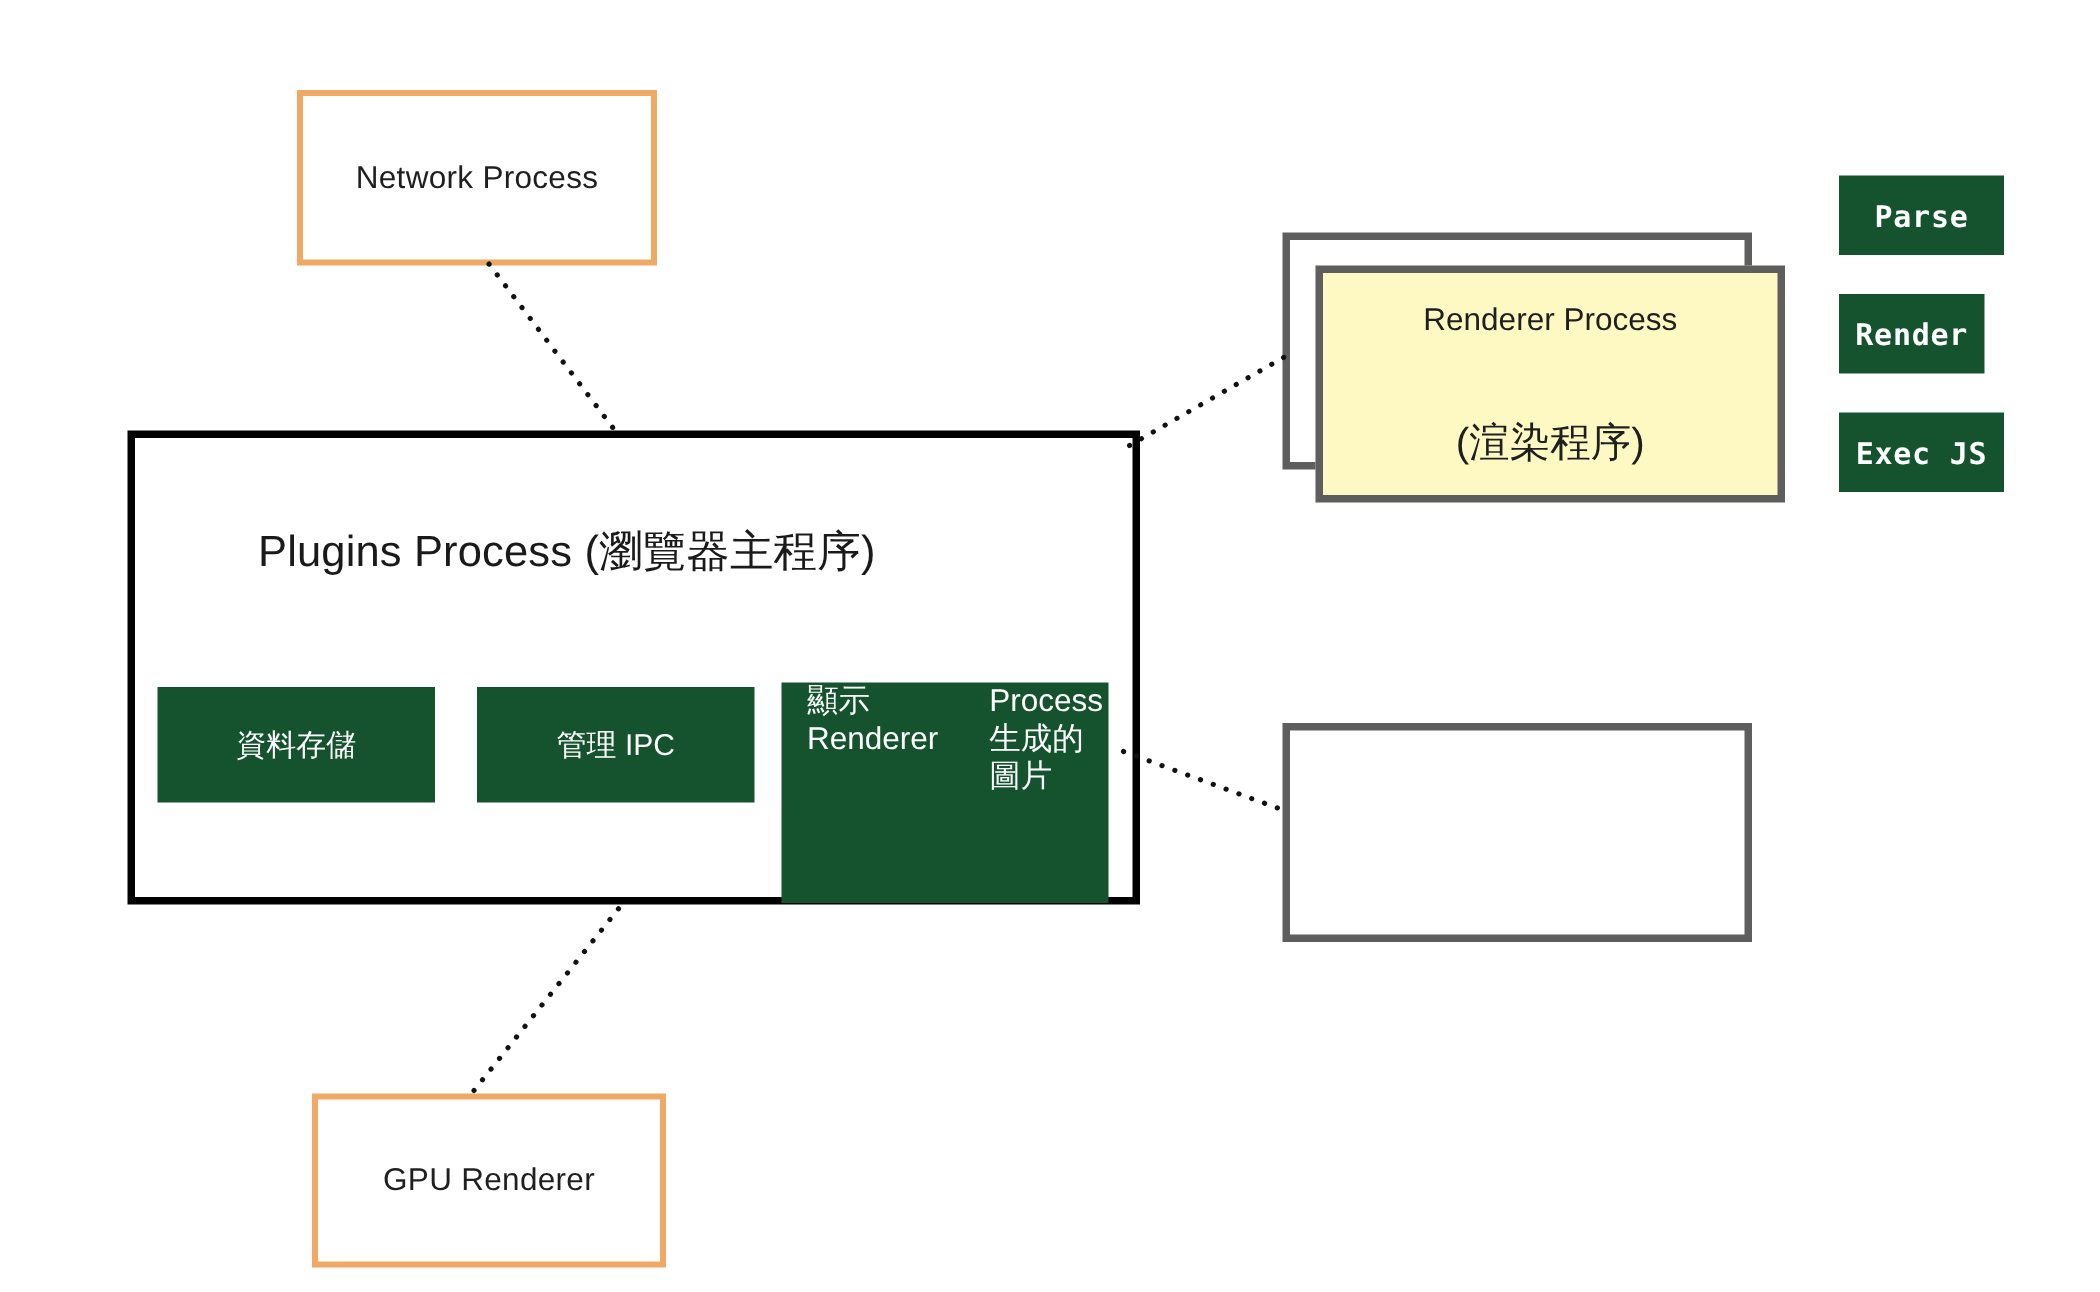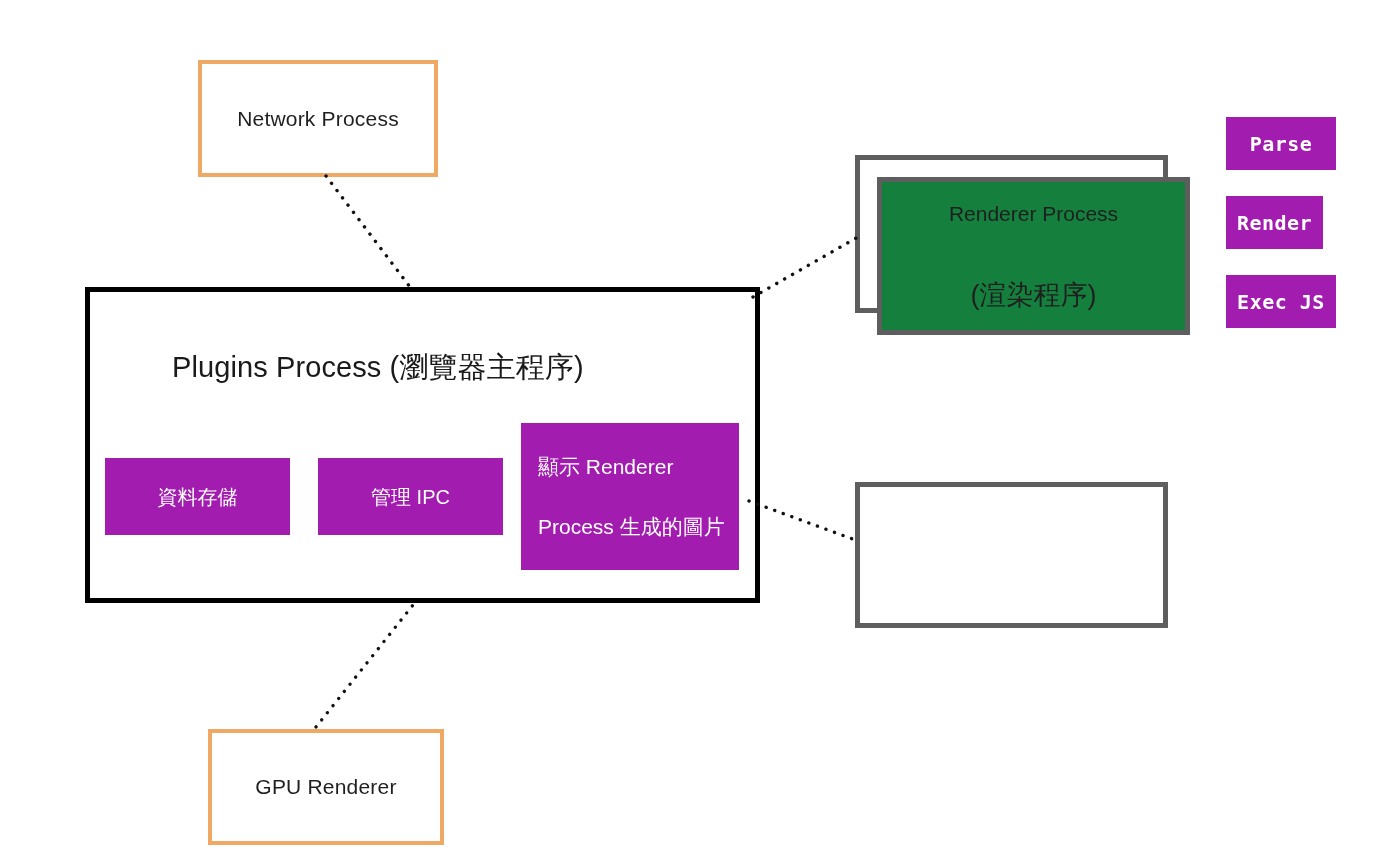--- a/index.html
+++ b/index.html
@@ -49,38 +49,38 @@
     border: 5px solid #000000;
     align-items: flex-start;
     justify-content: flex-start;
   }
 
   
   .node--gray {
     border: 5px solid #5e5e5e;
   }
   .node--gray.is-back { background: #ffffff; z-index: 1; }
-  .node--gray.is-front { background: #15803d; z-index: 2; }
+  .node--gray.is-front { background: #fef9c3; z-index: 2; }
   .node--gray .node-title {
     font-size: 21px;
     color: #1f1f1f;
     line-height: 1.1;
   }
   .node--gray .node-subtitle {
     font-size: 27px;
     color: #1f1f1f;
     margin-top: 56px;
     line-height: 1.1;
   }
 
   
   .chip {
     position: absolute;
     box-sizing: border-box;
-    background: #a21caf;
+    background: #14532d;
     color: #ffffff;
     display: flex;
     align-items: center;
     justify-content: center;
   }
   .chip-label {
     font-size: 20px;
     line-height: 1.2;
     color: #ffffff;
   }
@@ -91,22 +91,22 @@
     font-size: 20px;
     font-weight: 700;
     letter-spacing: .5px;
   }
 
   
   .chip--block {
     align-items: flex-start;
     justify-content: center;
     padding: 0 0 0 17px;
-    flex-direction: column;
     gap: 34px;
+    margin-top: 32px;
   }
   .chip--block .chip-label {
     text-align: left;
     font-size: 21px;
   }
 
   
   .main-title {
     position: absolute;
     left: 172px;

